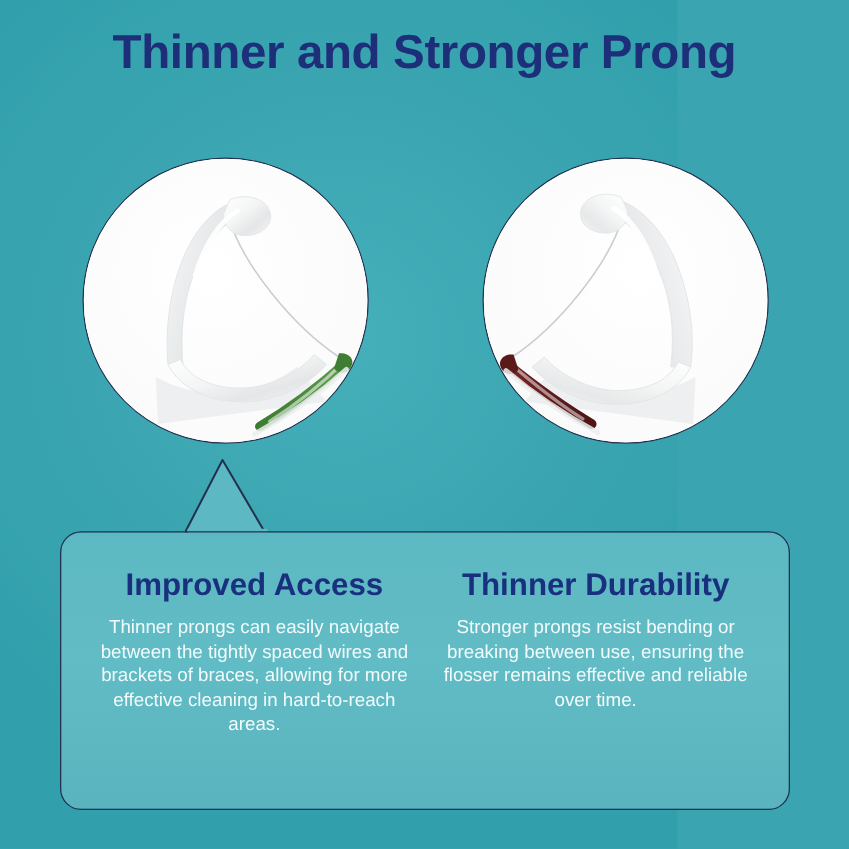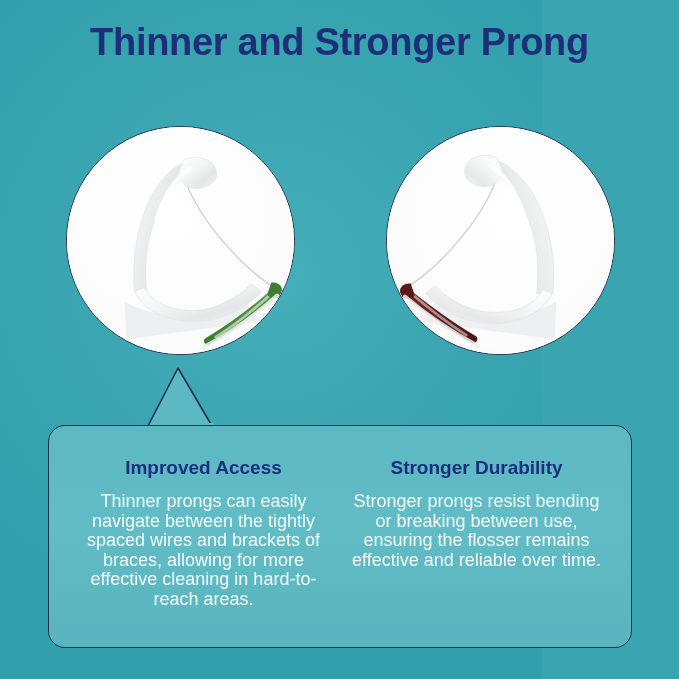--- a/index.html
+++ b/index.html
@@ -82,30 +82,30 @@
   }
 
   .col {
     flex: 1 1 50%;
     text-align: center;
     padding: 0 12px;
     box-sizing: border-box;
   }
 
   .col-heading {
-    font-size: 19px;
+    font-size: 25px;
     font-weight: bold;
     color: #19307e;
     line-height: 24px;
     margin: 0 0 12px 0;
     white-space: nowrap;
   }
 
   .col-body {
-    font-size: 18px;
+    font-size: 15px;
     color: #f2fbfc;
     line-height: 19.5px;
     margin: 0;
   }
 </style>
 </head>
 <body>
 
 <div id="infographic">
 
@@ -229,19 +229,19 @@
   </div>
 
   <div class="callout">
 
     <div class="col">
       <div class="col-heading">Improved Access</div>
       <div class="col-body">Thinner prongs can easily navigate between the tightly spaced wires and brackets of braces, allowing for more effective cleaning in hard-to-reach areas.</div>
     </div>
 
     <div class="col">
-      <div class="col-heading">Stronger Durability</div>
+      <div class="col-heading">Thinner Durability</div>
       <div class="col-body">Stronger prongs resist bending or breaking between use, ensuring the flosser remains effective and reliable over time.</div>
     </div>
 
   </div>
 
 </div>
 
 </body></html>

